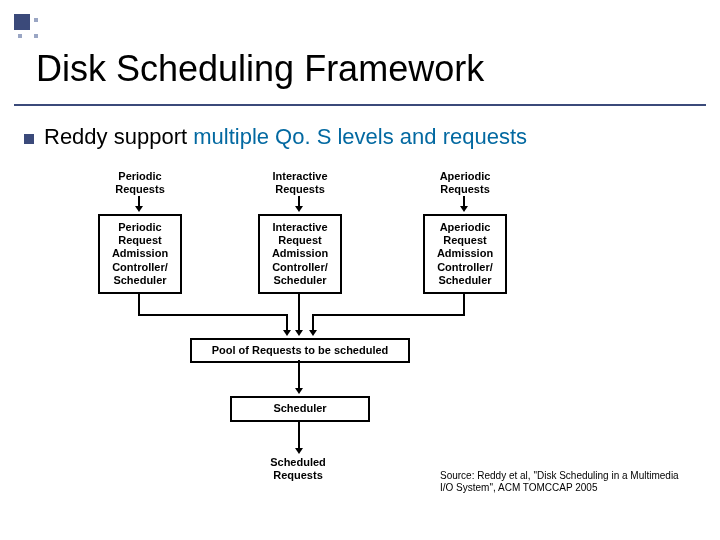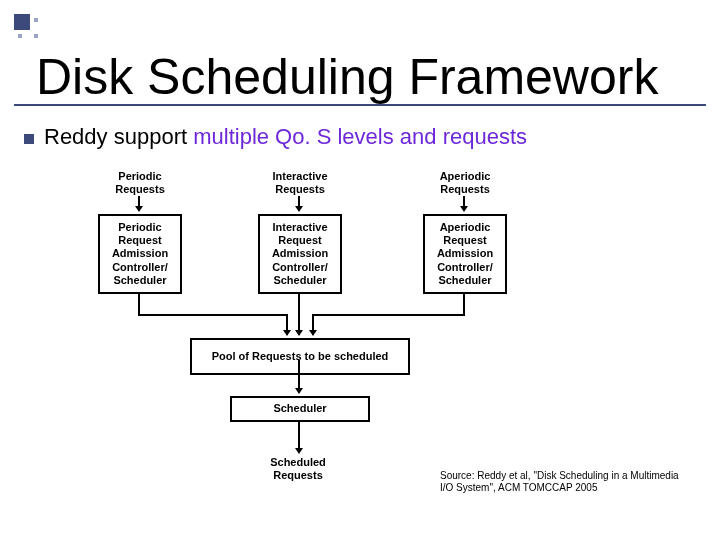--- a/index.html
+++ b/index.html
@@ -3,24 +3,24 @@
 <meta charset="utf-8">
 <style>
   html,body{margin:0;padding:0;width:720px;height:540px;background:#fff;font-family:Arial,Helvetica,sans-serif;color:#000;overflow:hidden}
   .slide{position:relative;width:720px;height:540px}
   .corner{position:absolute;left:14px;top:14px;width:28px;height:28px}
   .corner .sq{position:absolute;left:0;top:0;width:16px;height:16px;background:#3b4a7a}
   .corner .d1{position:absolute;left:20px;top:4px;width:4px;height:4px;background:#9aa6c4}
   .corner .d2{position:absolute;left:4px;top:20px;width:4px;height:4px;background:#9aa6c4}
   .corner .d3{position:absolute;left:20px;top:20px;width:4px;height:4px;background:#9aa6c4}
   .rule{position:absolute;left:14px;top:104px;width:692px;height:2px;background:#3b4a7a}
-  .title{position:absolute;left:36px;top:48px;font-size:50px;font-weight:400;letter-spacing:0}
+  .title{position:absolute;left:36px;top:48px;font-size:36px;font-weight:400;letter-spacing:0}
   .bullet-sq{position:absolute;left:24px;top:134px;width:10px;height:10px;background:#3b4a7a}
   .bullet-text{position:absolute;left:44px;top:124px;font-size:22px}
-  .red{color:#6d28d9}
+  .red{color:#0369a1}
   .diagram{position:absolute;left:90px;top:170px;width:540px;height:340px}
   .lbl{position:absolute;font-family:Arial,sans-serif;font-weight:700;text-align:center;font-size:11px;line-height:1.15}
   .box{position:absolute;border:2px solid #000;background:#fff;font-family:Arial,sans-serif;font-weight:700;text-align:center;font-size:11px;line-height:1.2;display:flex;align-items:center;justify-content:center;padding:3px;box-sizing:border-box}
   .arrow{position:absolute}
   .arrow .shaft{position:absolute;background:#000}
   .arrow .head{position:absolute;width:0;height:0}
   .source{position:absolute;left:440px;top:470px;width:250px;font-size:10px;line-height:1.2}
 </style>
 </head>
 <body>
@@ -74,21 +74,21 @@
     <div class="shaft" style="left:208px;top:124px;width:2px;height:38px"></div>
     <div class="head" style="left:205px;top:160px;border-left:4px solid transparent;border-right:4px solid transparent;border-top:6px solid #000"></div>
   </div>
   <div class="arrow">
     <div class="shaft" style="left:373px;top:124px;width:2px;height:20px"></div>
     <div class="shaft" style="left:222px;top:144px;width:153px;height:2px"></div>
     <div class="shaft" style="left:222px;top:144px;width:2px;height:18px"></div>
     <div class="head" style="left:219px;top:160px;border-left:4px solid transparent;border-right:4px solid transparent;border-top:6px solid #000"></div>
   </div>
 
-  <div class="box" style="left:100px;top:168px;width:220px;height:37px">Pool of Requests to be scheduled</div>
+  <div class="box" style="left:100px;top:168px;width:220px;height:25px">Pool of Requests to be scheduled</div>
 
   <div class="arrow" style="left:208px;top:190px;width:2px;height:34px">
     <div class="shaft" style="left:0;top:0;width:2px;height:30px"></div>
     <div class="head" style="left:-3px;top:28px;border-left:4px solid transparent;border-right:4px solid transparent;border-top:6px solid #000"></div>
   </div>
 
   <div class="box" style="left:140px;top:226px;width:140px;height:26px">Scheduler</div>
 
   <div class="arrow" style="left:208px;top:252px;width:2px;height:32px">
     <div class="shaft" style="left:0;top:0;width:2px;height:28px"></div>

